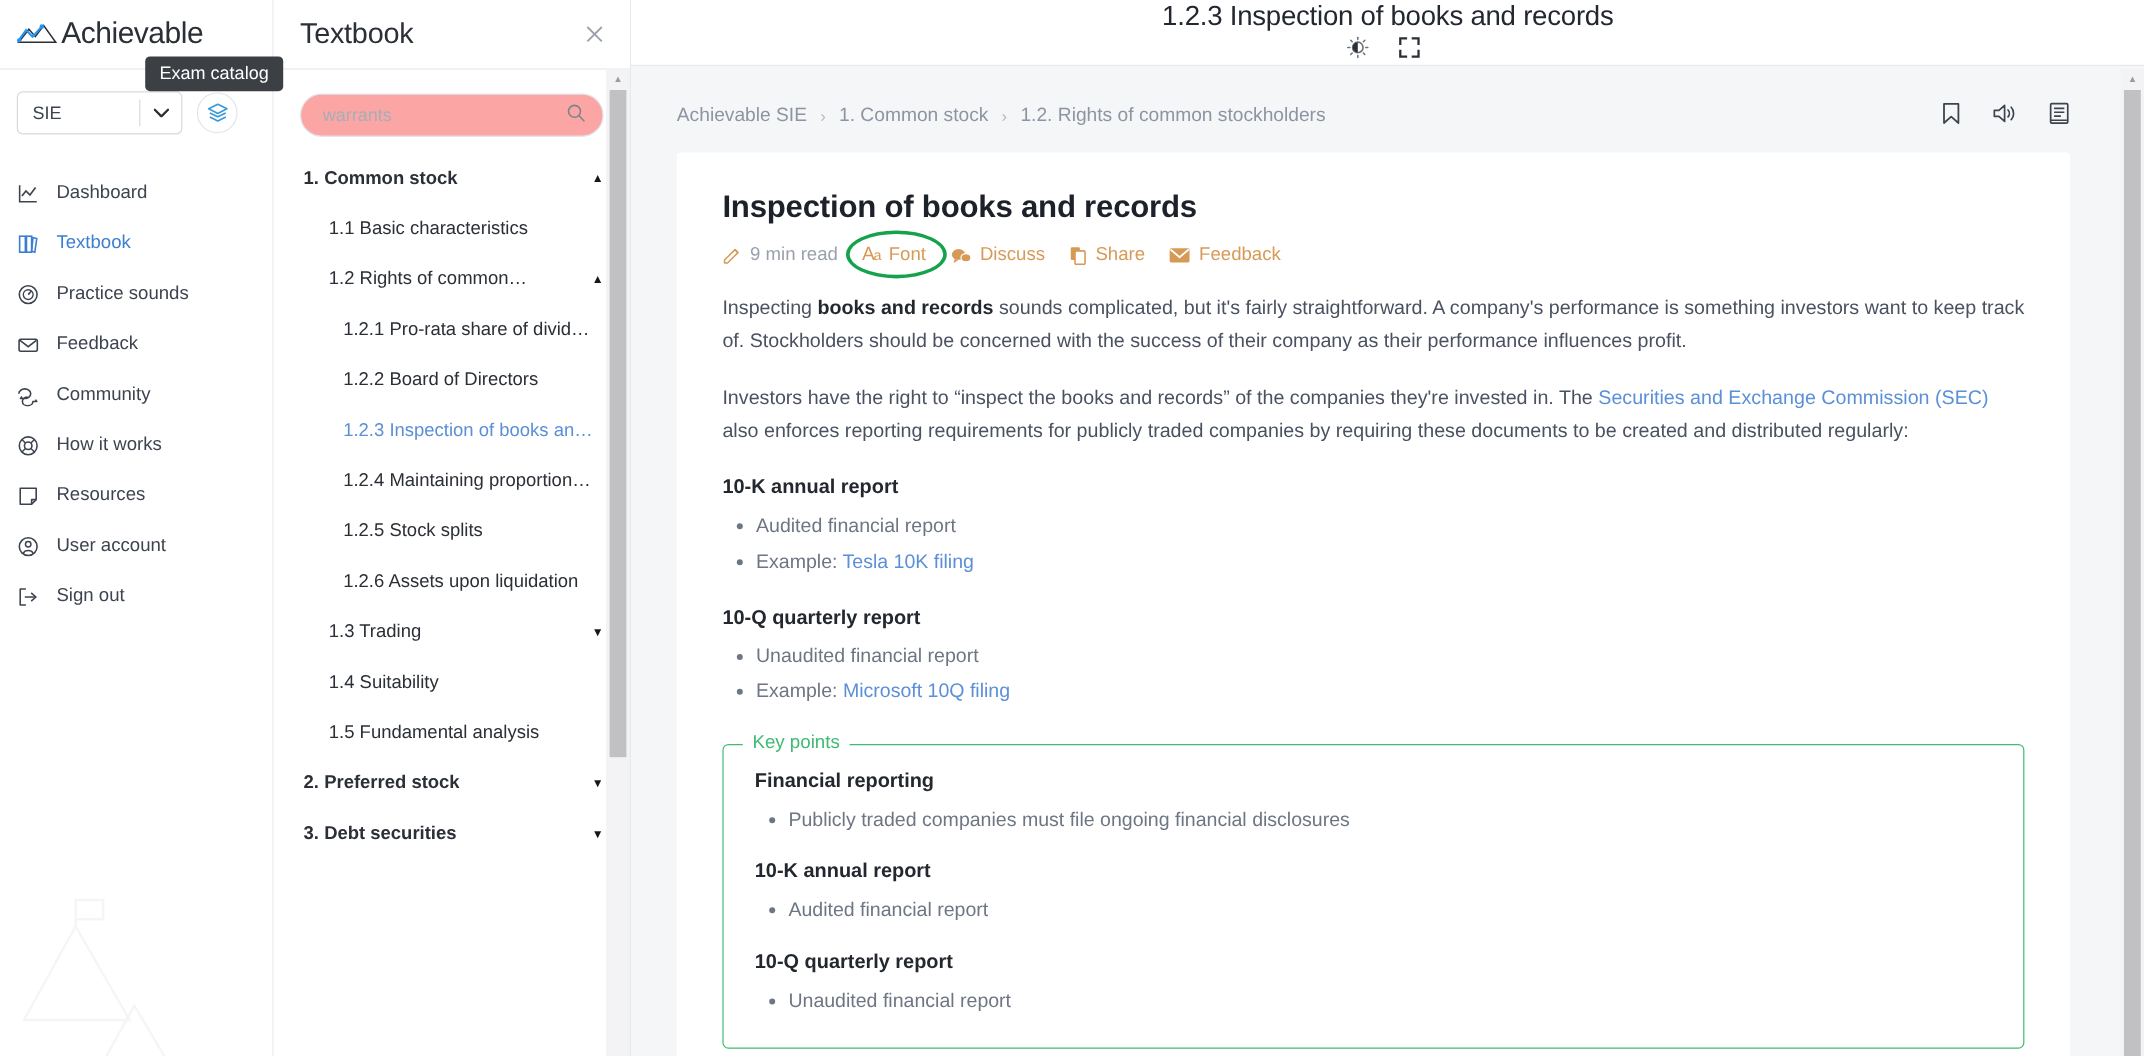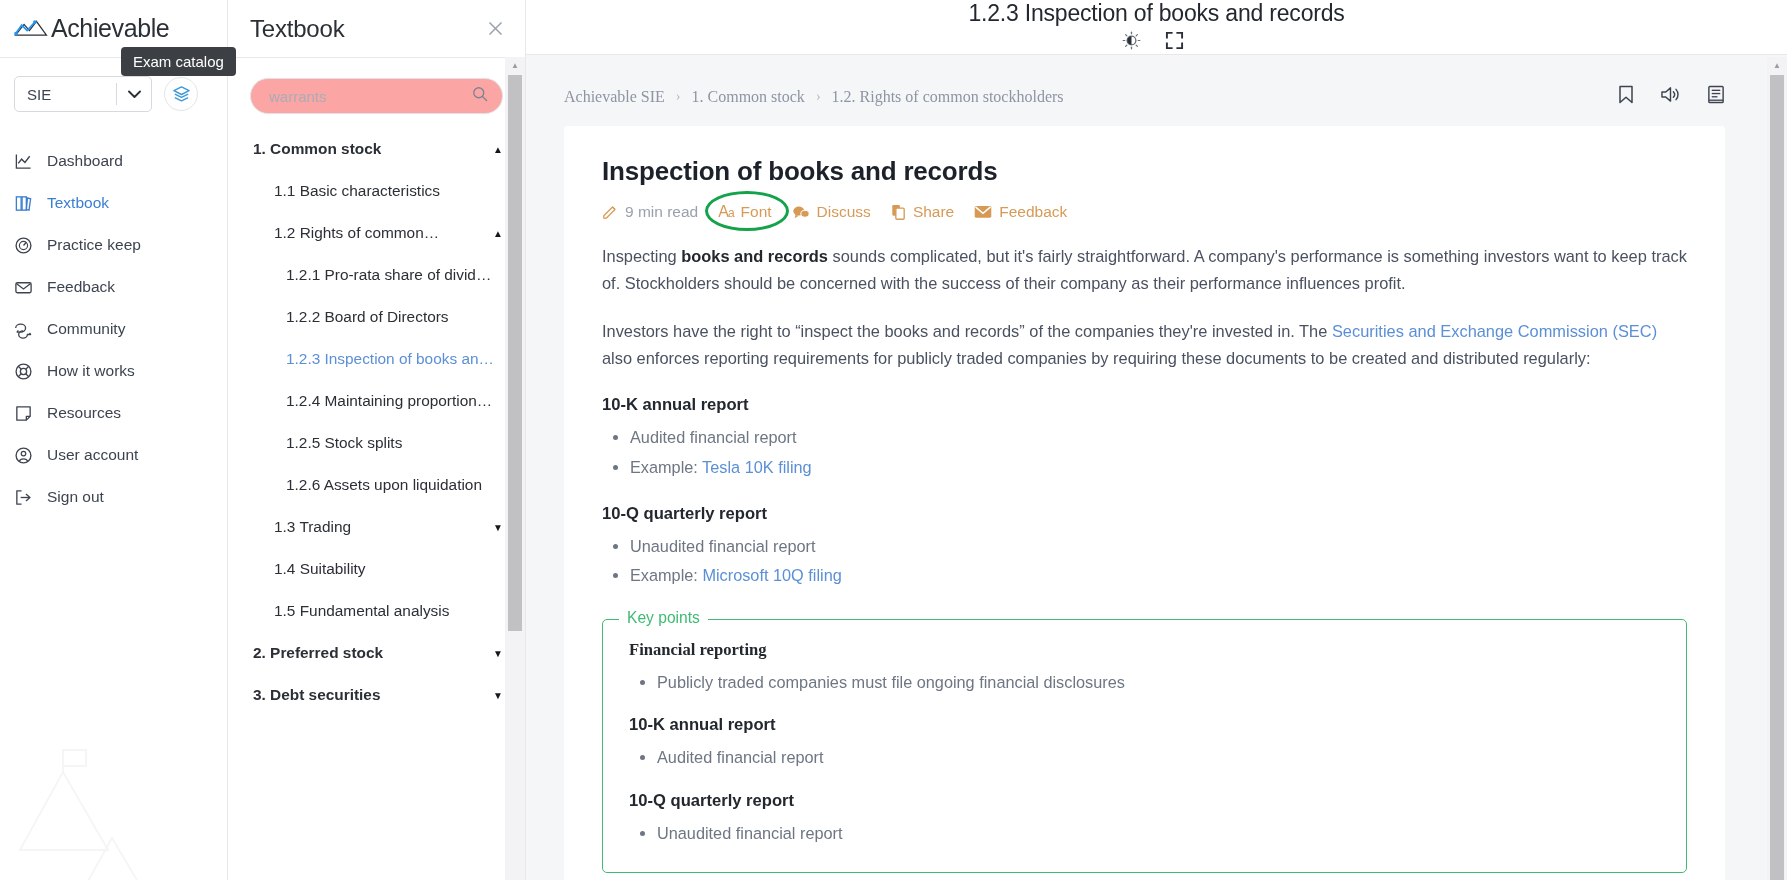--- a/index.html
+++ b/index.html
@@ -92,21 +92,21 @@
   .main { flex: 1; height: 880px; position: relative; background: #f5f6f8; }
   .mainhead {
     height: 55px; background: #fff; border-bottom: 1px solid #e8e8ec;
     display: flex; align-items: center; padding: 0 26px 0 26px; flex-direction: column;
   }
   .mainhead h1 { margin: 0; font-size: 23px; font-weight: normal; color: #232830; letter-spacing: -0.2px; flex: 1; }
   .headicons { display: flex; align-items: center; gap: 24px; padding-right: 8px; }
 
   .mainbody { position: absolute; top: 57px; left: 0; right: 20px; bottom: 0; overflow: hidden; }
 
-  .crumbrow { display: flex; padding: 28px 42px 0 38px; font-family: Liberation Serif, serif; }
+  .crumbrow { display: flex; padding: 28px 42px 0 38px; }
   .crumbs { flex: 1; display: flex; align-items: center; gap: 11px; font-size: 16px; color: #8d95a3; }
   .crumbs .sep { color: #b4bac4; font-size: 14px; }
   .crumbs a { color: #8d95a3; text-decoration: none; }
   .crumbicons { display: flex; align-items: center; gap: 26px; }
 
   .article {
     margin: 18px 42px 0 38px; background: #fff; border-radius: 3px;
     padding: 30px 38px 26px 38px; min-height: 740px;
   }
   .art-title { font-size: 26px; font-weight: bold; color: #1d222a; margin: 0 0 16px 0; letter-spacing: -0.2px; }
@@ -129,21 +129,21 @@
 
   .keybox {
     position: relative; border: 1px solid #3fbb73; border-radius: 5px;
     margin-top: 30px; padding: 20px 26px 26px 26px;
   }
   .keylegend {
     position: absolute; top: -11px; left: 16px; background: #fff;
     padding: 0 8px; font-size: 15.6px; color: #3fbb73;
   }
   .keybox .h3 { margin-top: 20px; }
-  .keybox .h3:first-of-type { margin-top: 0; font-family: Liberation Serif, serif; }
+  .keybox .h3:first-of-type { margin-top: 0; }
 
   .scrollbar-main { position: absolute; top: 57px; right: 0; width: 20px; bottom: 0; background: #f3f3f5; }
 </style>
 </head>
 <body>
 
 <div class="app">
 
   <div class="leftnav">
     <div class="brand">
@@ -191,21 +191,21 @@
             <path d="M14.2 4.2 L17.5 5 L15.8 17 L13 16.2 Z" fill="none" stroke="#3c7fd0" stroke-width="1.4"></path>
           </svg>
         <span>Textbook</span>
       </div>
       <div class="navitem">
         <svg class="ico" viewBox="0 0 20 20">
             <circle cx="10" cy="10" r="7.8" fill="none" stroke="#3d4450" stroke-width="1.4"></circle>
             <circle cx="10" cy="10" r="4.3" fill="none" stroke="#3d4450" stroke-width="1.2"></circle>
             <line x1="10" y1="10" x2="13" y2="6.6" stroke="#3d4450" stroke-width="1.4"></line>
           </svg>
-        <span>Practice keep</span>
+        <span>Practice sounds</span>
       </div>
       <div class="navitem">
         <svg class="ico" viewBox="0 0 20 20">
             <rect x="2" y="5" width="16" height="10.5" rx="1.5" fill="none" stroke="#3d4450" stroke-width="1.4"></rect>
             <polyline points="2.8,6 10,11.5 17.2,6" fill="none" stroke="#3d4450" stroke-width="1.4"></polyline>
           </svg>
         <span>Feedback</span>
       </div>
       <div class="navitem">
         <svg class="ico" viewBox="0 0 20 20">

